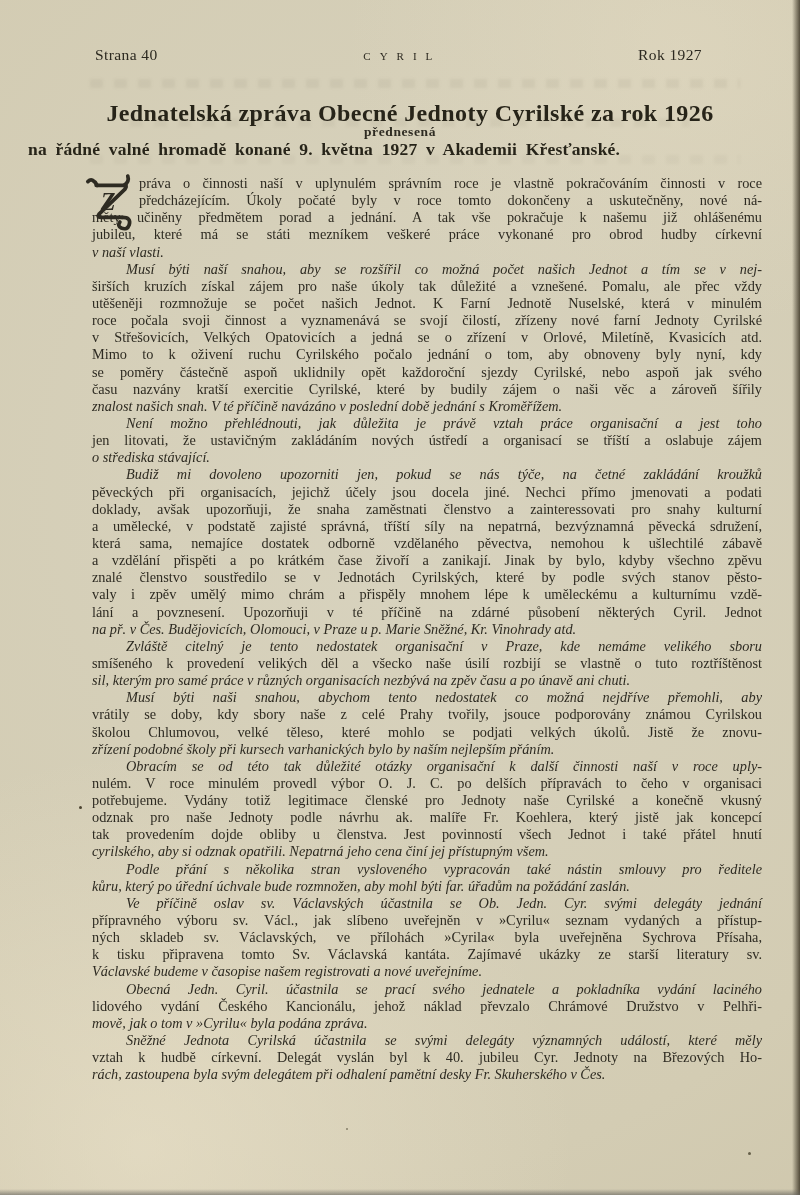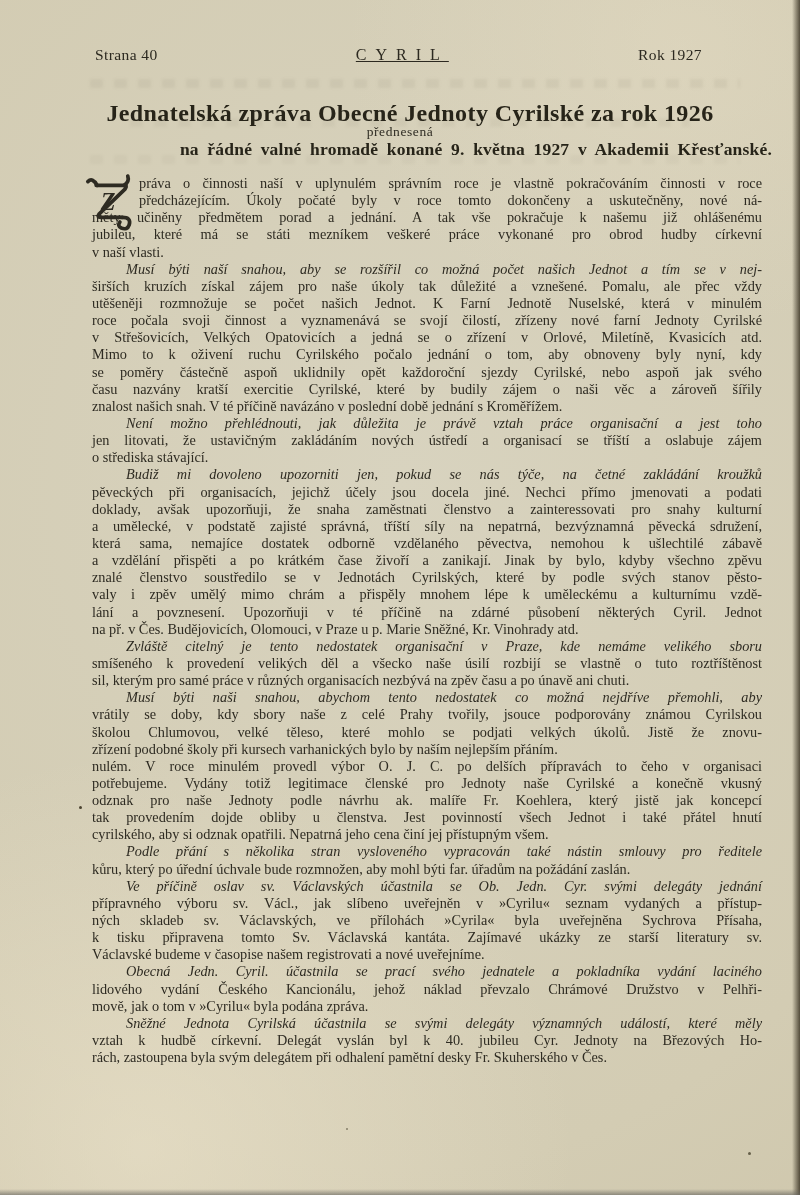--- a/index.html
+++ b/index.html
@@ -21,34 +21,34 @@
   .edge-bottom{position:absolute;left:0;bottom:0;width:100%;height:6px;
     background:linear-gradient(to bottom, rgba(100,98,92,0), rgba(104,102,96,.65));}
   
   .ghost{position:absolute;left:90px;width:650px;height:9px;opacity:.33;filter:blur(1.6px);
     background:repeating-linear-gradient(90deg, rgba(118,112,92,.28) 0 13px, rgba(118,112,92,0) 13px 24px);}
   .g1{top:79px;} .g2{top:118px;width:560px;left:130px;opacity:.25;} .g3{top:155px;opacity:.2;}
   
   .hdr{position:absolute;top:46px;left:95px;width:607px;
     display:flex;justify-content:space-between;align-items:baseline;
     font-size:15.5px;letter-spacing:.4px;color:#2c2920;}
-  .hdr .journal{letter-spacing:9px;font-size:16px;padding-left:9px;text-decoration:underline;}
+  .hdr .journal{letter-spacing:9px;font-size:11px;padding-left:9px;}
   
   .title{position:absolute;top:90px;left:40px;width:720px;text-align:center;
     font-size:24px;font-weight:bold;letter-spacing:.4px;margin:10px;color:#272419;}
   .presented{position:absolute;top:124px;left:40px;width:720px;text-align:center;
-    font-size:13.5px;font-weight:normal;letter-spacing:.6px;}
-  .meeting{position:absolute;top:139px;left:28px;width:744px;text-align:right;
+    font-size:13.5px;font-weight:bold;letter-spacing:.6px;}
+  .meeting{position:absolute;top:139px;left:28px;width:744px;text-align:left;
     font-size:17.5px;font-weight:bold;word-spacing:4px;letter-spacing:.2px;color:#272419;}
   
   .body{position:absolute;top:175px;left:92px;width:670px;
     font-size:14.3px;line-height:17.15px;color:#2e2b22;}
   .para{margin:0;}
   .ln{text-align:justify;text-align-last:justify;height:17.15px;overflow:visible;white-space:nowrap0;}
-  .ln.last{text-align-last:auto;}
+  .ln.last{text-align-last:auto;font-style:italic;}
   .ln.indent{padding-left:34px;font-style:italic;}
   
   .dropcap{float:left;width:47px;height:33px;position:relative;}
   .dropcap svg{position:absolute;top:-2px;left:-6px;overflow:visible;}
   
   .speck{position:absolute;background:#4a4330;border-radius:50%;}
   .s1{left:79px;top:806px;width:3px;height:3px;}
   .s2{left:748px;top:1152px;width:3px;height:3px;opacity:.8;}
   .s3{left:346px;top:1128px;width:2px;height:2px;opacity:.6;}
 </style>
@@ -123,20 +123,21 @@
         <div class="ln">smíšeného k provedení velikých děl a všecko naše úsilí rozbijí se vlastně o tuto roztříštěnost</div>
         <div class="ln last">sil, kterým pro samé práce v různých organisacích nezbývá na zpěv času a po únavě ani chuti.</div>
       </div>
       <div class="para">
         <div class="ln indent">Musí býti naši snahou, abychom tento nedostatek co možná nejdříve přemohli, aby</div>
         <div class="ln">vrátily se doby, kdy sbory naše z celé Prahy tvořily, jsouce podporovány známou Cyrilskou</div>
         <div class="ln">školou Chlumovou, velké těleso, které mohlo se podjati velkých úkolů. Jistě že znovu-</div>
         <div class="ln last">zřízení podobné školy při kursech varhanických bylo by naším nejlepším přáním.</div>
       </div>
       <div class="para">
+        <div class="ln indent">Obracím se od této tak důležité otázky organisační k další činnosti naší v roce uply-</div>
         <div class="ln">nulém. V roce minulém provedl výbor O. J. C. po delších přípravách to čeho v organisaci</div>
         <div class="ln">potřebujeme. Vydány totiž legitimace členské pro Jednoty naše Cyrilské a konečně vkusný</div>
         <div class="ln">odznak pro naše Jednoty podle návrhu ak. malíře Fr. Koehlera, který jistě jak koncepcí</div>
         <div class="ln">tak provedením dojde obliby u členstva. Jest povinností všech Jednot i také přátel hnutí</div>
         <div class="ln last">cyrilského, aby si odznak opatřili. Nepatrná jeho cena činí jej přístupným všem.</div>
       </div>
       <div class="para">
         <div class="ln indent">Podle přání s několika stran vysloveného vypracován také nástin smlouvy pro ředitele</div>
         <div class="ln last">kůru, který po úřední úchvale bude rozmnožen, aby mohl býti far. úřadům na požádání zaslán.</div>
       </div>

